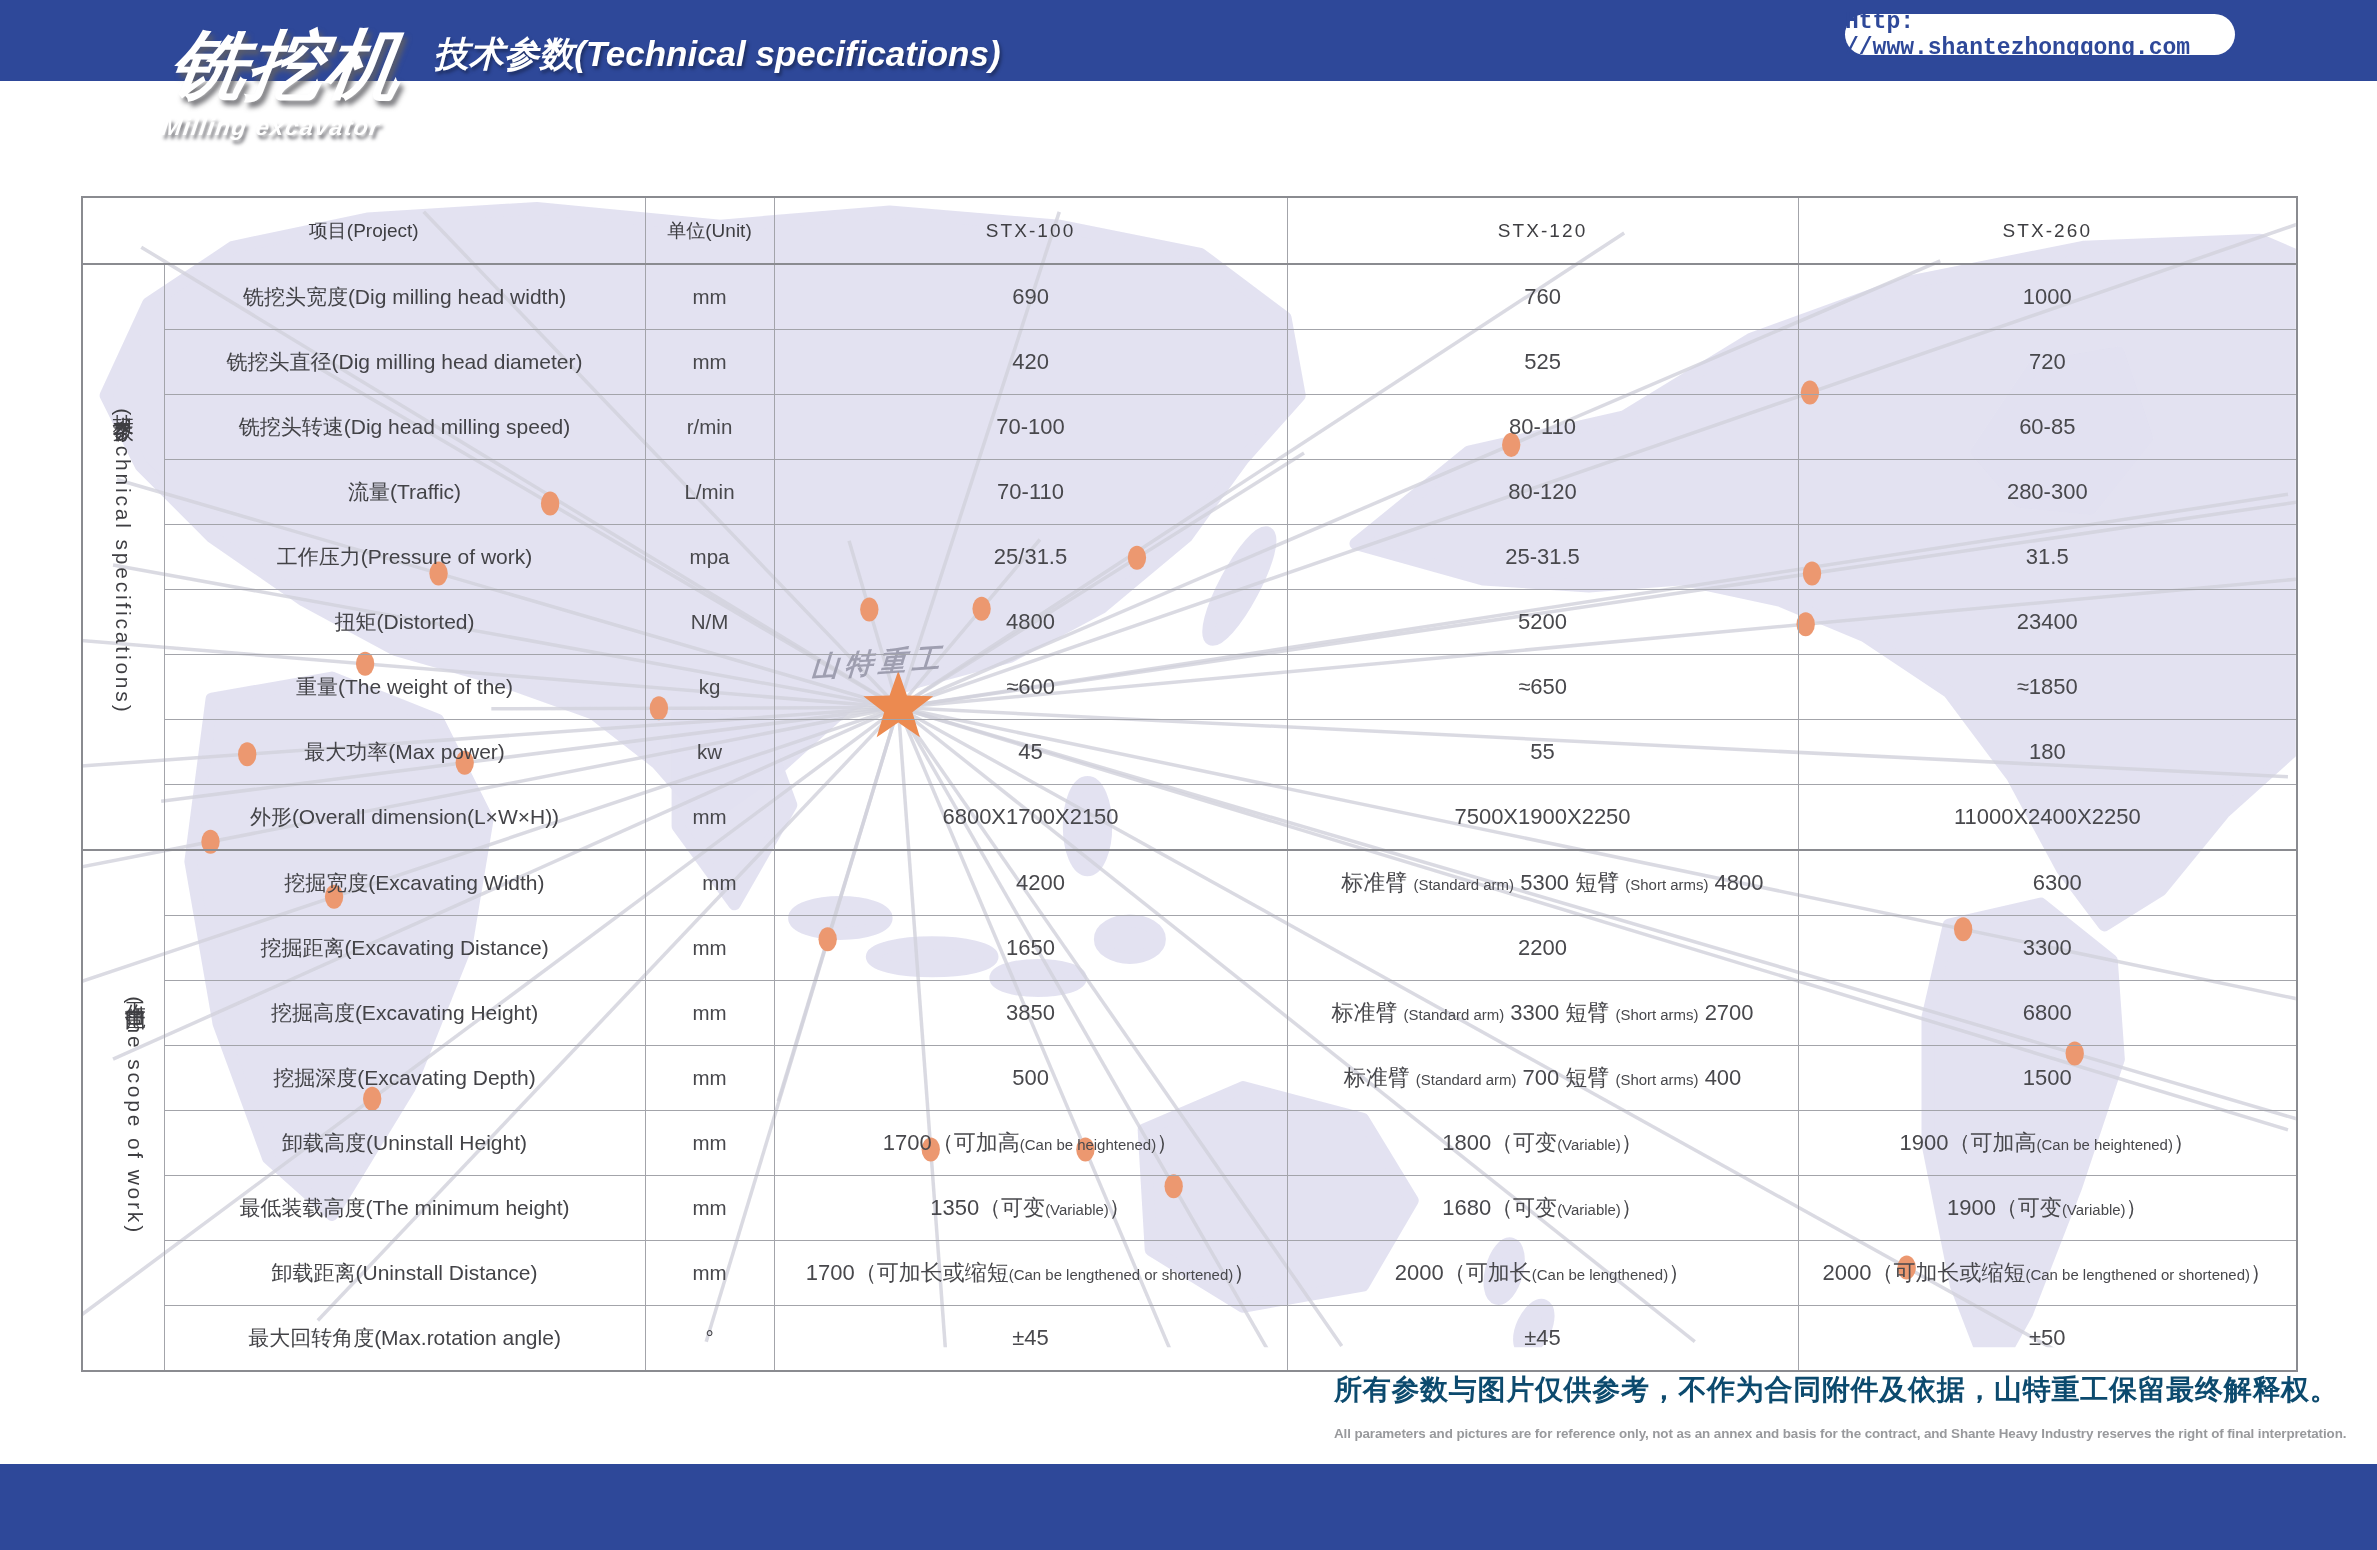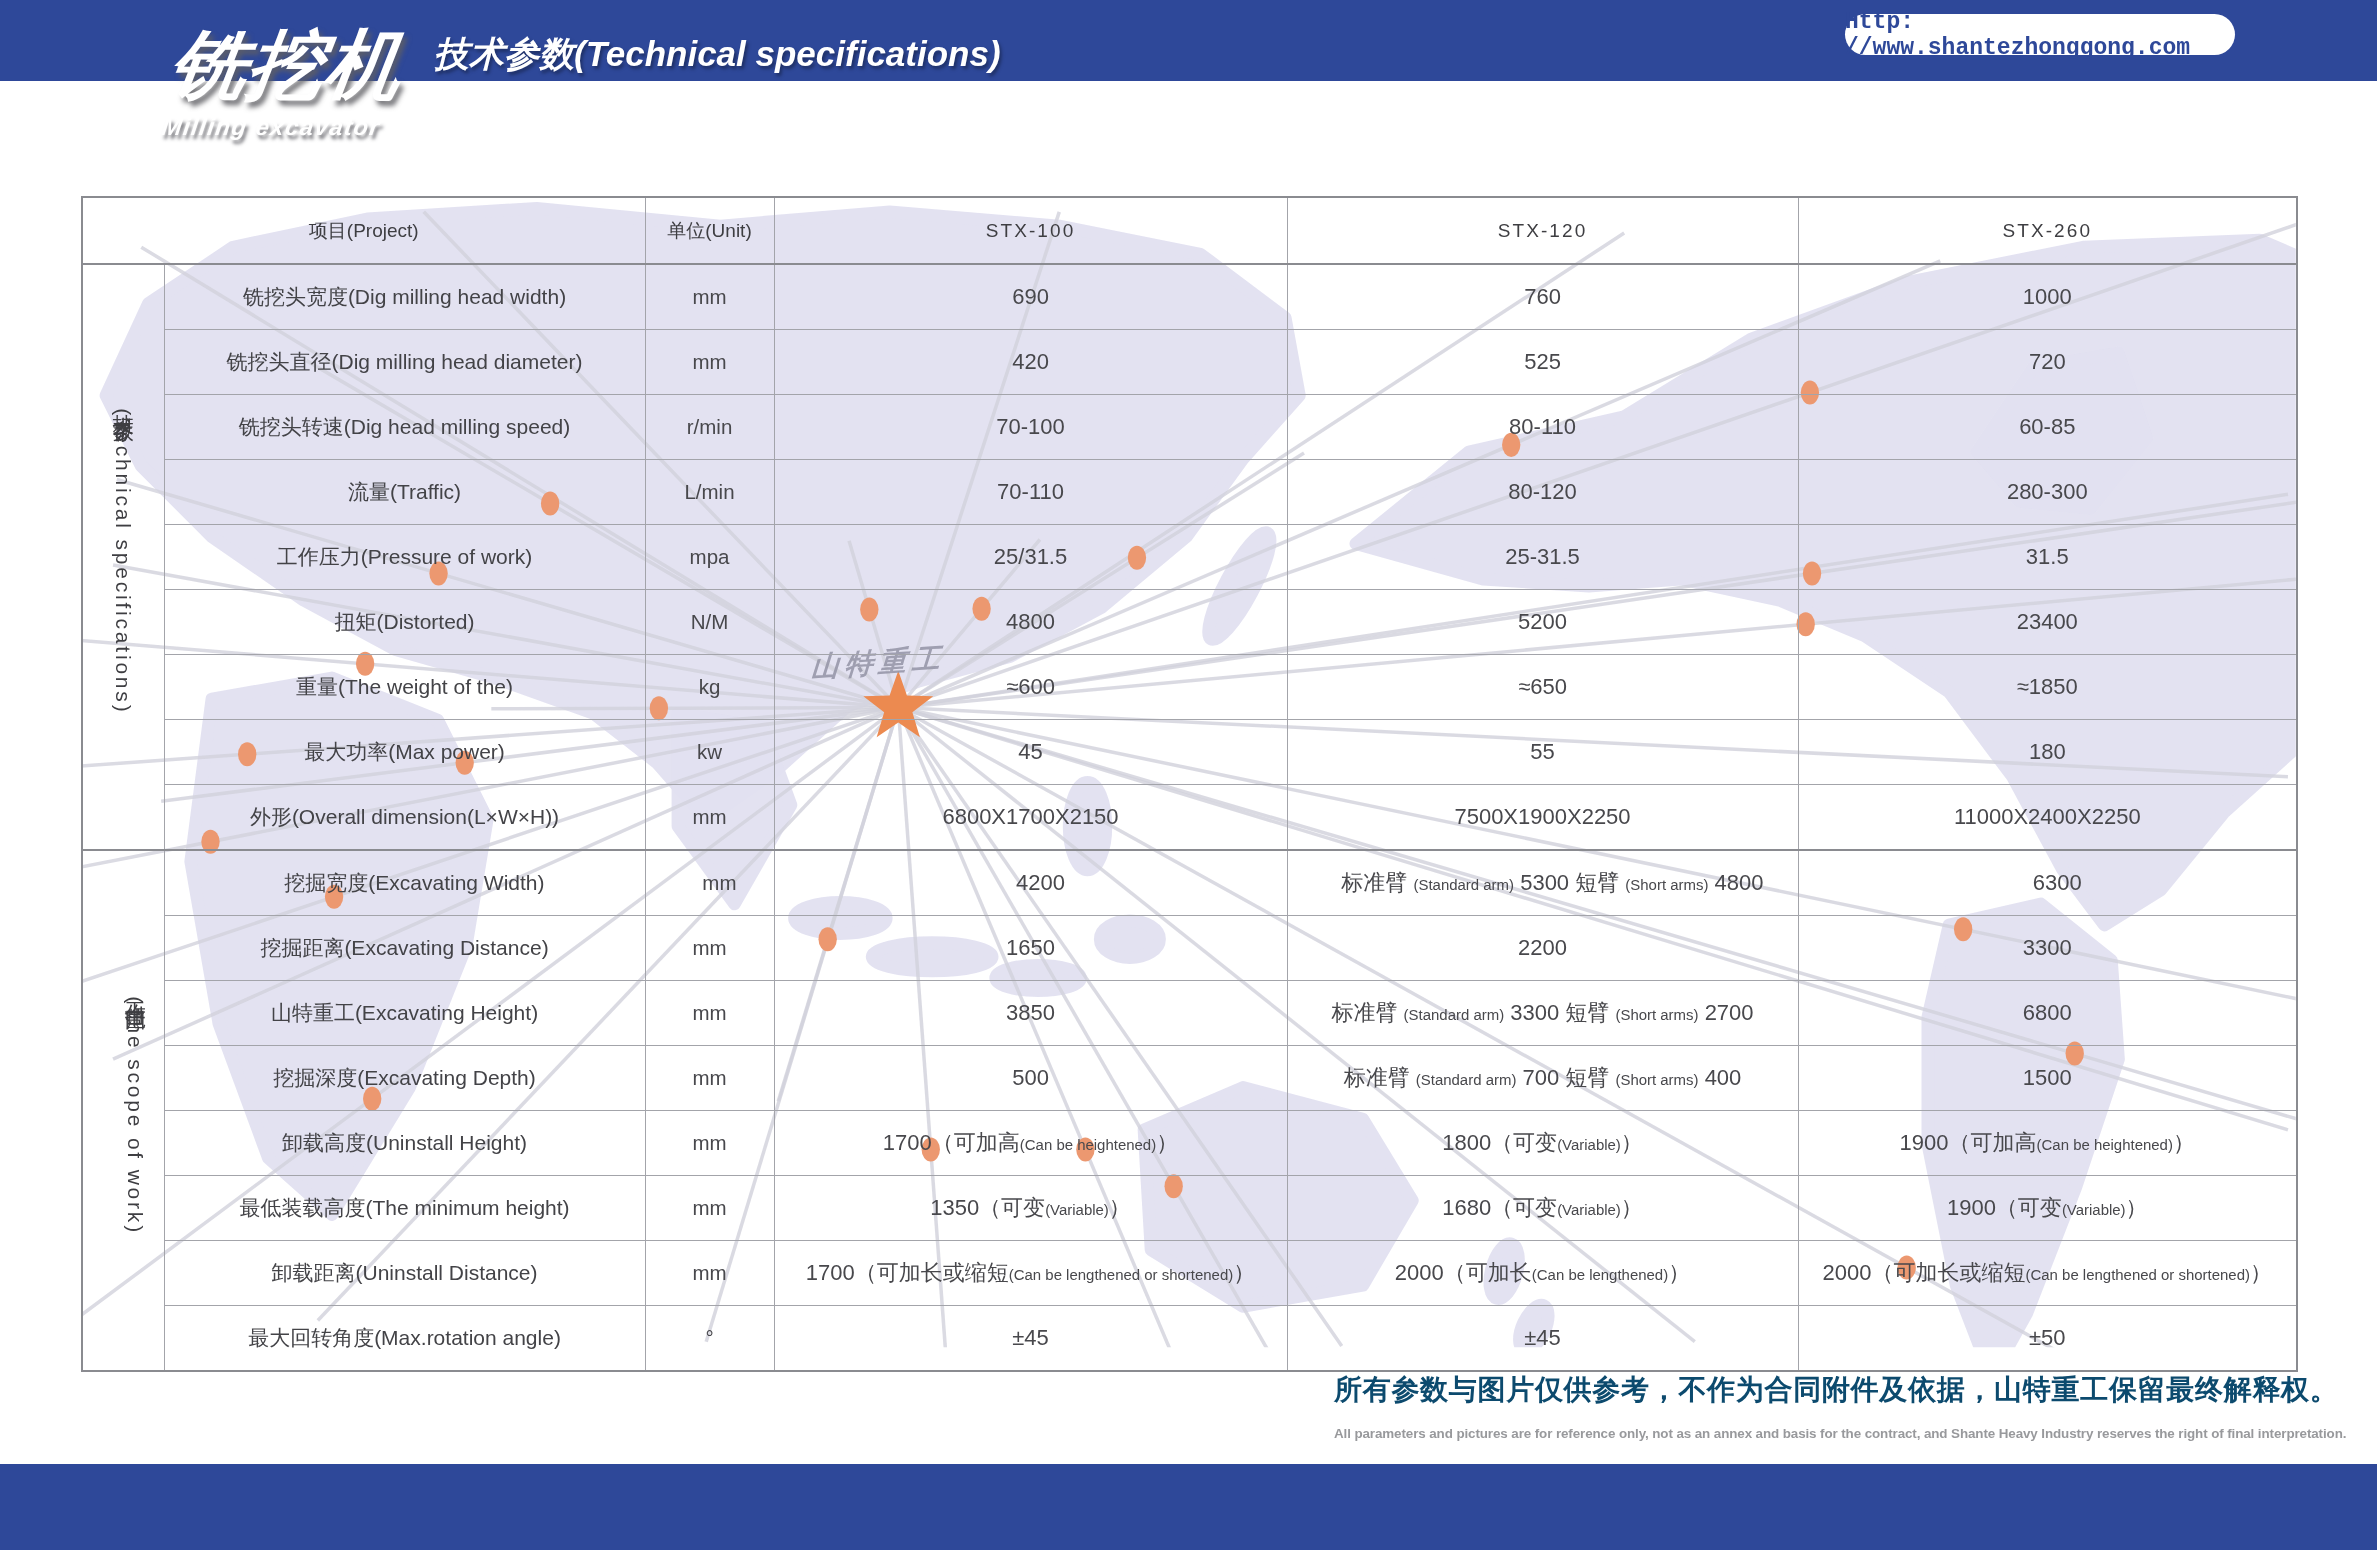--- a/index.html
+++ b/index.html
@@ -259,21 +259,21 @@
           <td class="value-cell">6300</td>
         </tr>
         <tr>
           <td class="row-label">挖掘距离(Excavating Distance)</td>
           <td class="unit-cell">mm</td>
           <td class="value-cell">1650</td>
           <td class="value-cell">2200</td>
           <td class="value-cell">3300</td>
         </tr>
         <tr>
-          <td class="row-label">山特重工(Excavating Height)</td>
+          <td class="row-label">挖掘高度(Excavating Height)</td>
           <td class="unit-cell">mm</td>
           <td class="value-cell">3850</td>
           <td class="value-cell">标准臂 <span class="latin-paren">(Standard arm)</span> 3300 短臂 <span class="latin-paren">(Short arms)</span> 2700</td>
           <td class="value-cell">6800</td>
         </tr>
         <tr>
           <td class="row-label">挖掘深度(Excavating Depth)</td>
           <td class="unit-cell">mm</td>
           <td class="value-cell">500</td>
           <td class="value-cell">标准臂 <span class="latin-paren">(Standard arm)</span> 700 短臂 <span class="latin-paren">(Short arms)</span> 400</td>

